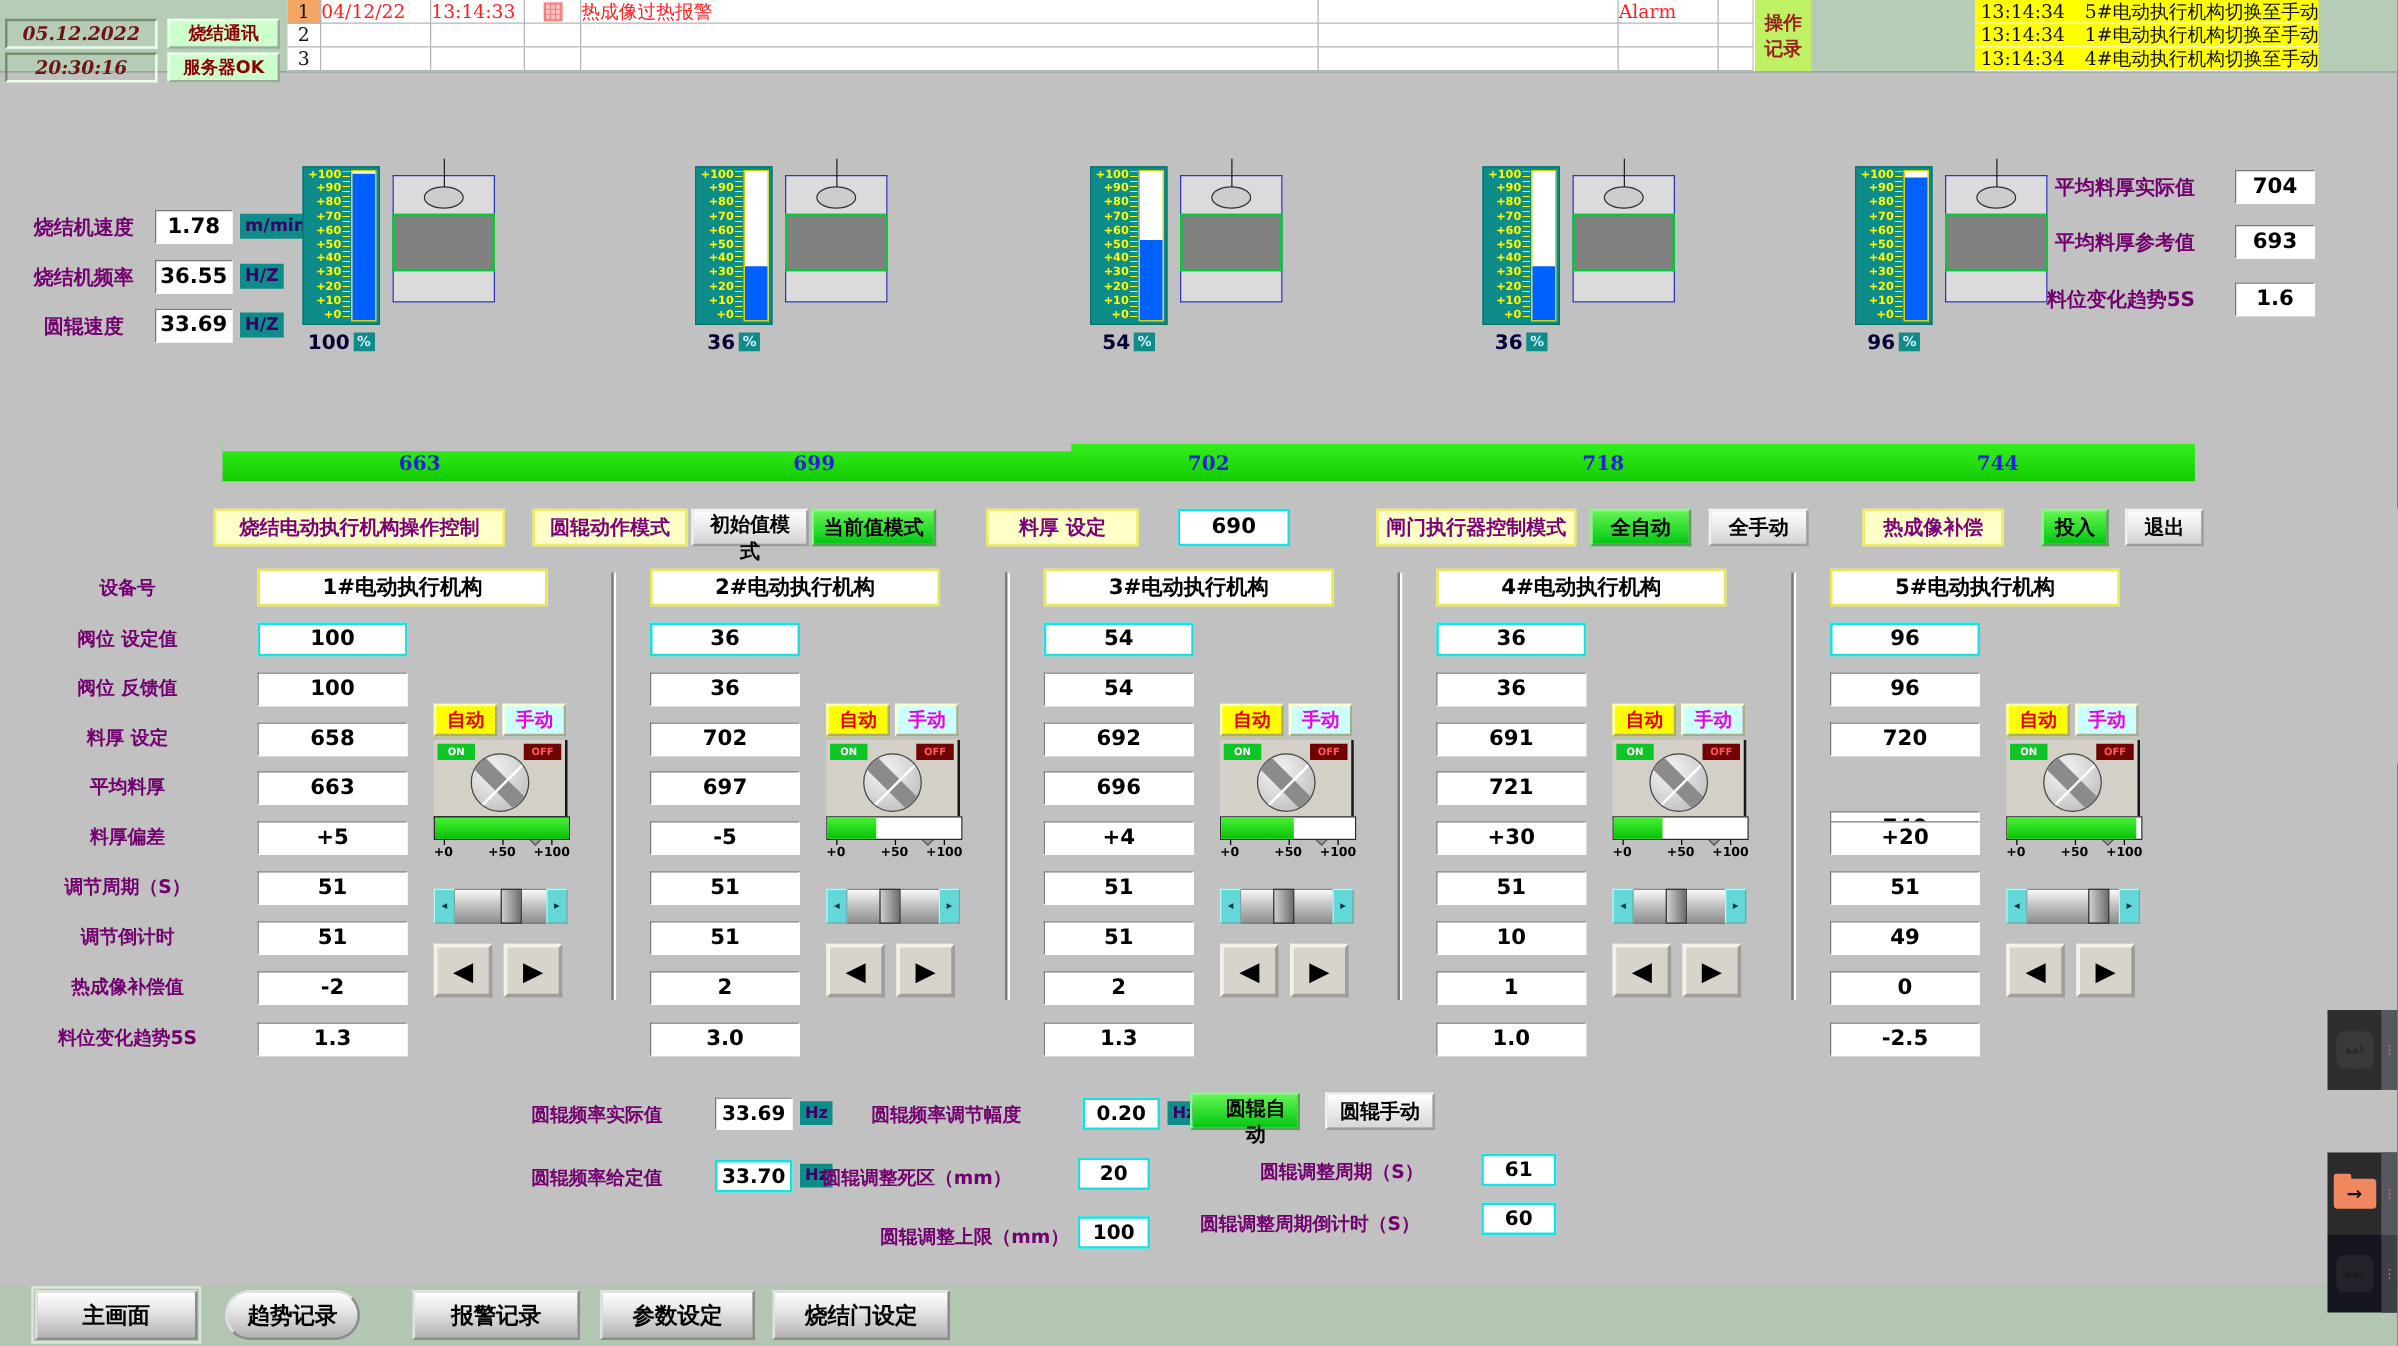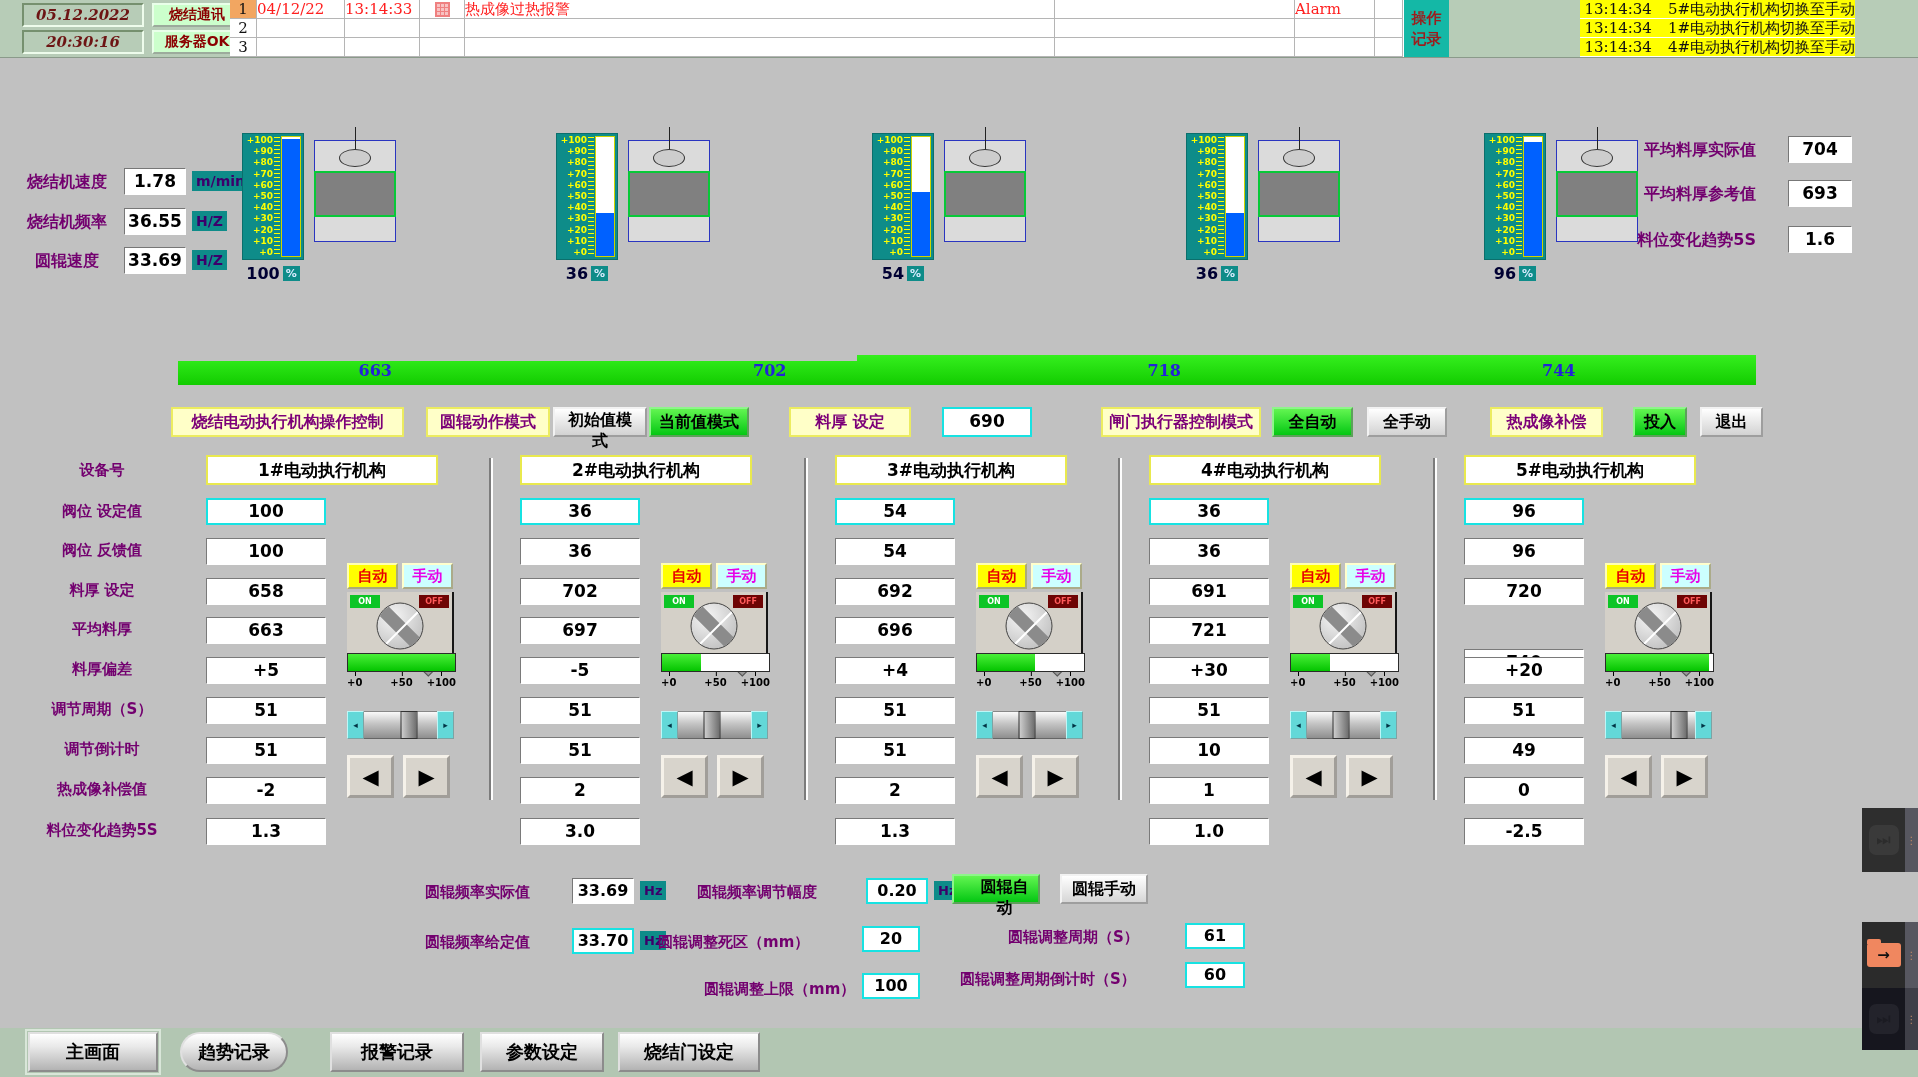--- a/index.html
+++ b/index.html
@@ -2,35 +2,35 @@
 <html><head>
 <meta charset="utf-8">
 <style>
   html,body{margin:0;padding:0;background:#555;}
   #screen{position:relative;width:1918px;height:1077px;background:#c1c1c1;
     font-family:"DejaVu Sans",sans-serif;overflow:hidden;}
   button{font-family:inherit;cursor:pointer;}
 
   
   .topbar{position:absolute;left:0;top:0;width:1918px;height:57px;background:#b7ccb7;border-bottom:1px solid #8a9a8a;}
-  .tb-left{position:absolute;left:0;top:0;width:230px;height:57px;padding:3px 0 0 4px;box-sizing:border-box;margin-left:18px;}
+  .tb-left{position:absolute;left:0;top:12px;width:230px;height:57px;padding:3px 0 0 4px;box-sizing:border-box;}
   .tb-row{display:flex;gap:8px;height:24px;margin-bottom:3px;}
   .tb-datebox{width:118px;border:2px solid;border-color:#76906f #eefcec #eefcec #76906f;color:#6d1414;
     font:italic bold 15px "DejaVu Serif",serif;display:flex;align-items:center;justify-content:center;}
   .tb-btn{width:90px;height:24px;background:#ccffcc;border:2px outset #e9ffe9;color:#8b0000;font-weight:bold;font-size:14px;padding:0;}
   .tb-grid{position:absolute;left:230px;top:0;width:1173px;height:57px;background:#fff;display:grid;
     grid-template-rows:19px 19px 19px;grid-template-columns:27px 88px 75px 45px 590px 240px 80px 28px;}
   .tb-cell{border-right:1px solid #b5b5b5;border-bottom:1px solid #b5b5b5;font-size:15px;display:flex;align-items:center;
     font-family:"DejaVu Serif",serif;overflow:hidden;white-space:nowrap;}
   .tb-cell.num{justify-content:center;color:#111;}
   .tb-cell.r1n{background:#f2a661;}
   .red{color:#ff1e1e;}
   .al-ic{width:13px;height:13px;margin:auto;background:#f8c2c2;border:1px solid #ef8080;
     background-image:linear-gradient(#ef8080 1px,transparent 1px),linear-gradient(90deg,#ef8080 1px,transparent 1px);background-size:4px 4px;}
-  .tb-oplabel{position:absolute;left:1403px;top:0;width:46px;height:57px;background:#14b8a6;border-left:1px solid #fff;
+  .tb-oplabel{position:absolute;left:1403px;top:0;width:46px;height:57px;background:#bef264;border-left:1px solid #fff;
     color:#9c1d1d;font-weight:bold;font-size:15px;display:flex;align-items:center;justify-content:center;text-align:center;
     word-break:break-all;line-height:1.35;padding:13px 7px;box-sizing:border-box;}
   .tb-ops{position:absolute;left:1449px;top:0;width:406px;height:57px;display:flex;flex-direction:column;align-items:flex-end;}
   .op-row{flex:1;background:#ffff00;border-bottom:1px solid #ffffff;display:flex;align-items:center;gap:16px;
     font-size:15px;color:#111;padding-left:5px;white-space:nowrap;overflow:hidden;font-family:"DejaVu Serif",serif;}
   .tb-fill{position:absolute;left:1855px;top:0;width:63px;height:57px;background:#b7ccb7;}
 
   
   .titlebar{position:absolute;left:140px;top:61px;width:1543px;height:62px;background:#ffffff;
     display:flex;align-items:center;justify-content:center;}
@@ -374,20 +374,21 @@
 
   <div class="plabel" style="left:1620px;top:140px;width:136px;text-align:right;">平均料厚实际值</div>
   <div class="vbox" style="left:1788px;top:136px;width:64px;">704</div>
   <div class="plabel" style="left:1620px;top:184px;width:136px;text-align:right;">平均料厚参考值</div>
   <div class="vbox" style="left:1788px;top:180px;width:64px;">693</div>
   <div class="plabel" style="left:1620px;top:230px;width:136px;text-align:right;">料位变化趋势5S</div>
   <div class="vbox" style="left:1788px;top:226px;width:64px;">1.6</div>
 
   <div class="greenbar">
     <div class="gb-cell">663</div>
+    <div class="gb-cell">699</div>
     <div class="gb-cell">702</div>
     <div class="gb-cell">718</div>
     <div class="gb-cell">744</div>
     <div class="gb-notch"></div>
   </div>
 
   <div class="ylabel" style="left:171px;width:233px;">烧结电动执行机构操作控制</div>
   <div class="ylabel" style="left:426px;width:124px;">圆辊动作模式</div>
   <button class="btn-gray" style="left:553px;width:94px;">初始值模式</button>
   <button class="btn-green" style="left:649px;width:100px;">当前值模式</button>

